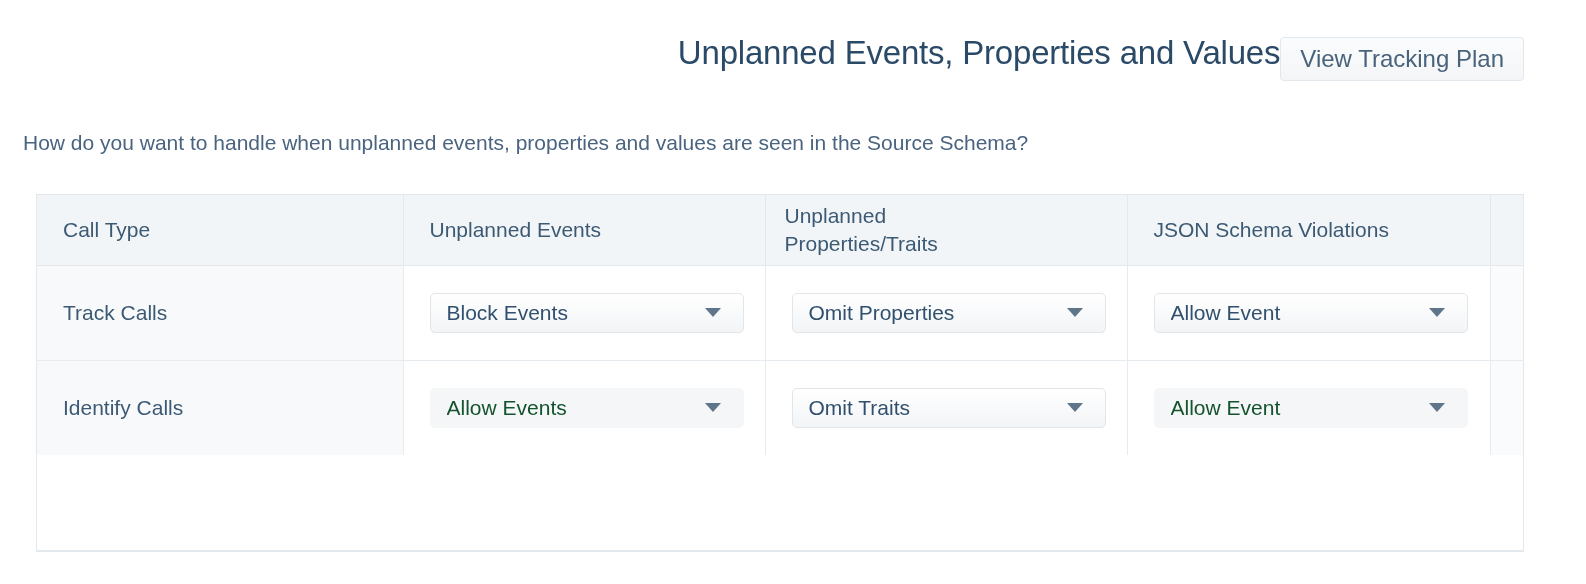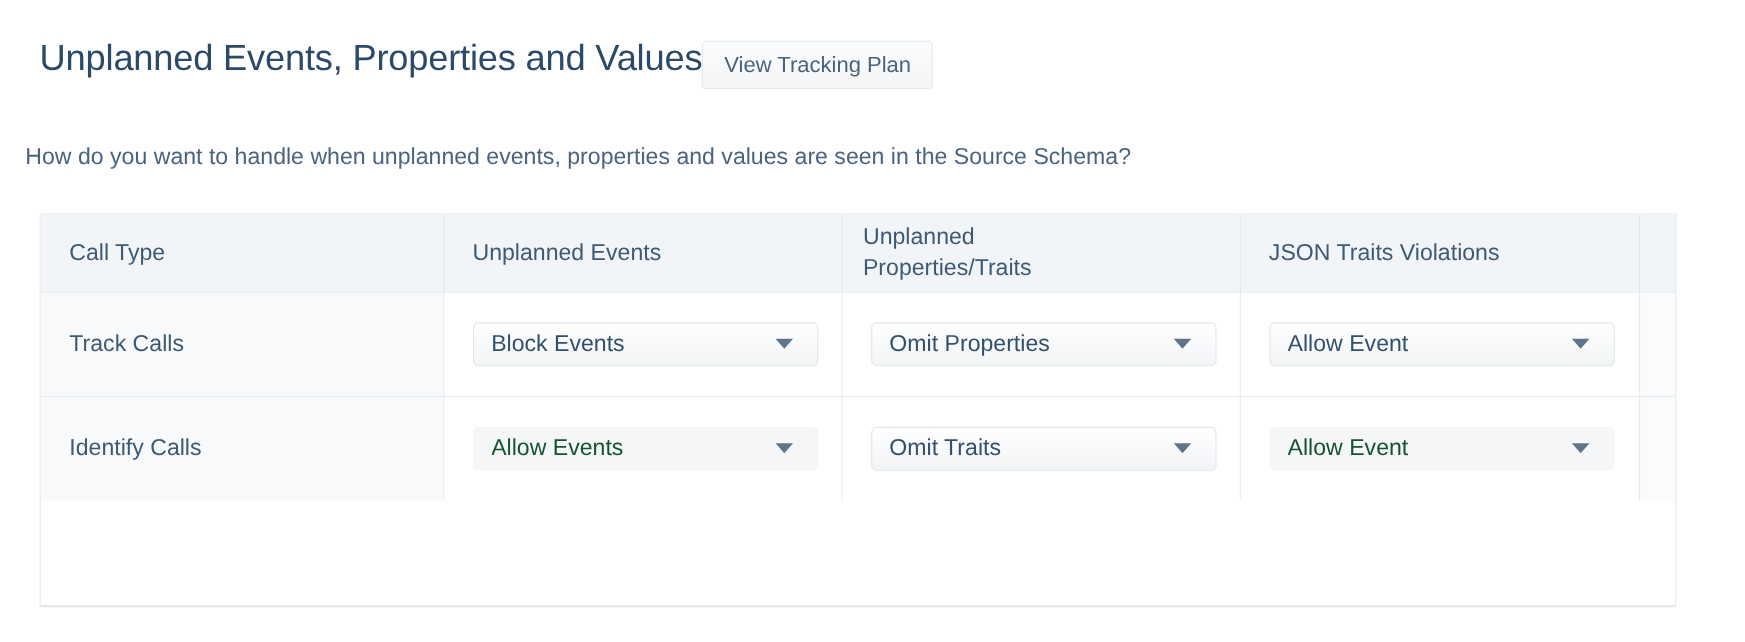--- a/index.html
+++ b/index.html
@@ -22,21 +22,21 @@
 
   
   .header-row {
     position: absolute;
     left: 36px;
     top: 32px;
     width: 1488px;
     height: 56px;
     display: flex;
     align-items: flex-start;
-    justify-content: flex-start;
+    justify-content: flex-end;
   }
 
   .page-title {
     font-size: 33px;
     line-height: 42px;
     font-weight: 400;
     color: #2a4a67;
     letter-spacing: -0.2px;
     white-space: nowrap;
     margin: 0;
@@ -47,21 +47,21 @@
     display: inline-flex;
     align-items: center;
     justify-content: center;
     height: 44px;
     padding: 16px 19px;
     margin-top: 5px;
     background: linear-gradient(180deg, #fbfcfd 0%, #f3f5f7 100%);
     border: 1px solid #e2e7ec;
     border-radius: 4px;
     color: #49637b;
-    font-size: 20px;
+    font-size: 24px;
     font-family: "Liberation Sans", sans-serif;
     white-space: nowrap;
     cursor: pointer;
   }
 
   
   .subtitle {
     position: absolute;
     left: 23px;
     top: 128px;
@@ -195,21 +195,21 @@
           <col class="c-act">
       </colgroup>
       <thead>
         <tr>
           <th>Call Type</th>
           <th>Unplanned Events</th>
           <th class="wrap">
             <span>Unplanned</span><br>
             <span>Properties/Traits</span>
           </th>
-          <th>JSON Traits Violations</th>
+          <th>JSON Schema Violations</th>
           <th class="c-act-h"></th>
         </tr>
       </thead>
       <tbody id="table-body">
           <tr>
             <td class="calltype">Track Calls</td>
             <td><div class="select enabled">
                 <span class="label">Block Events</span>
                 <span class="caret"></span>
               </div></td>

